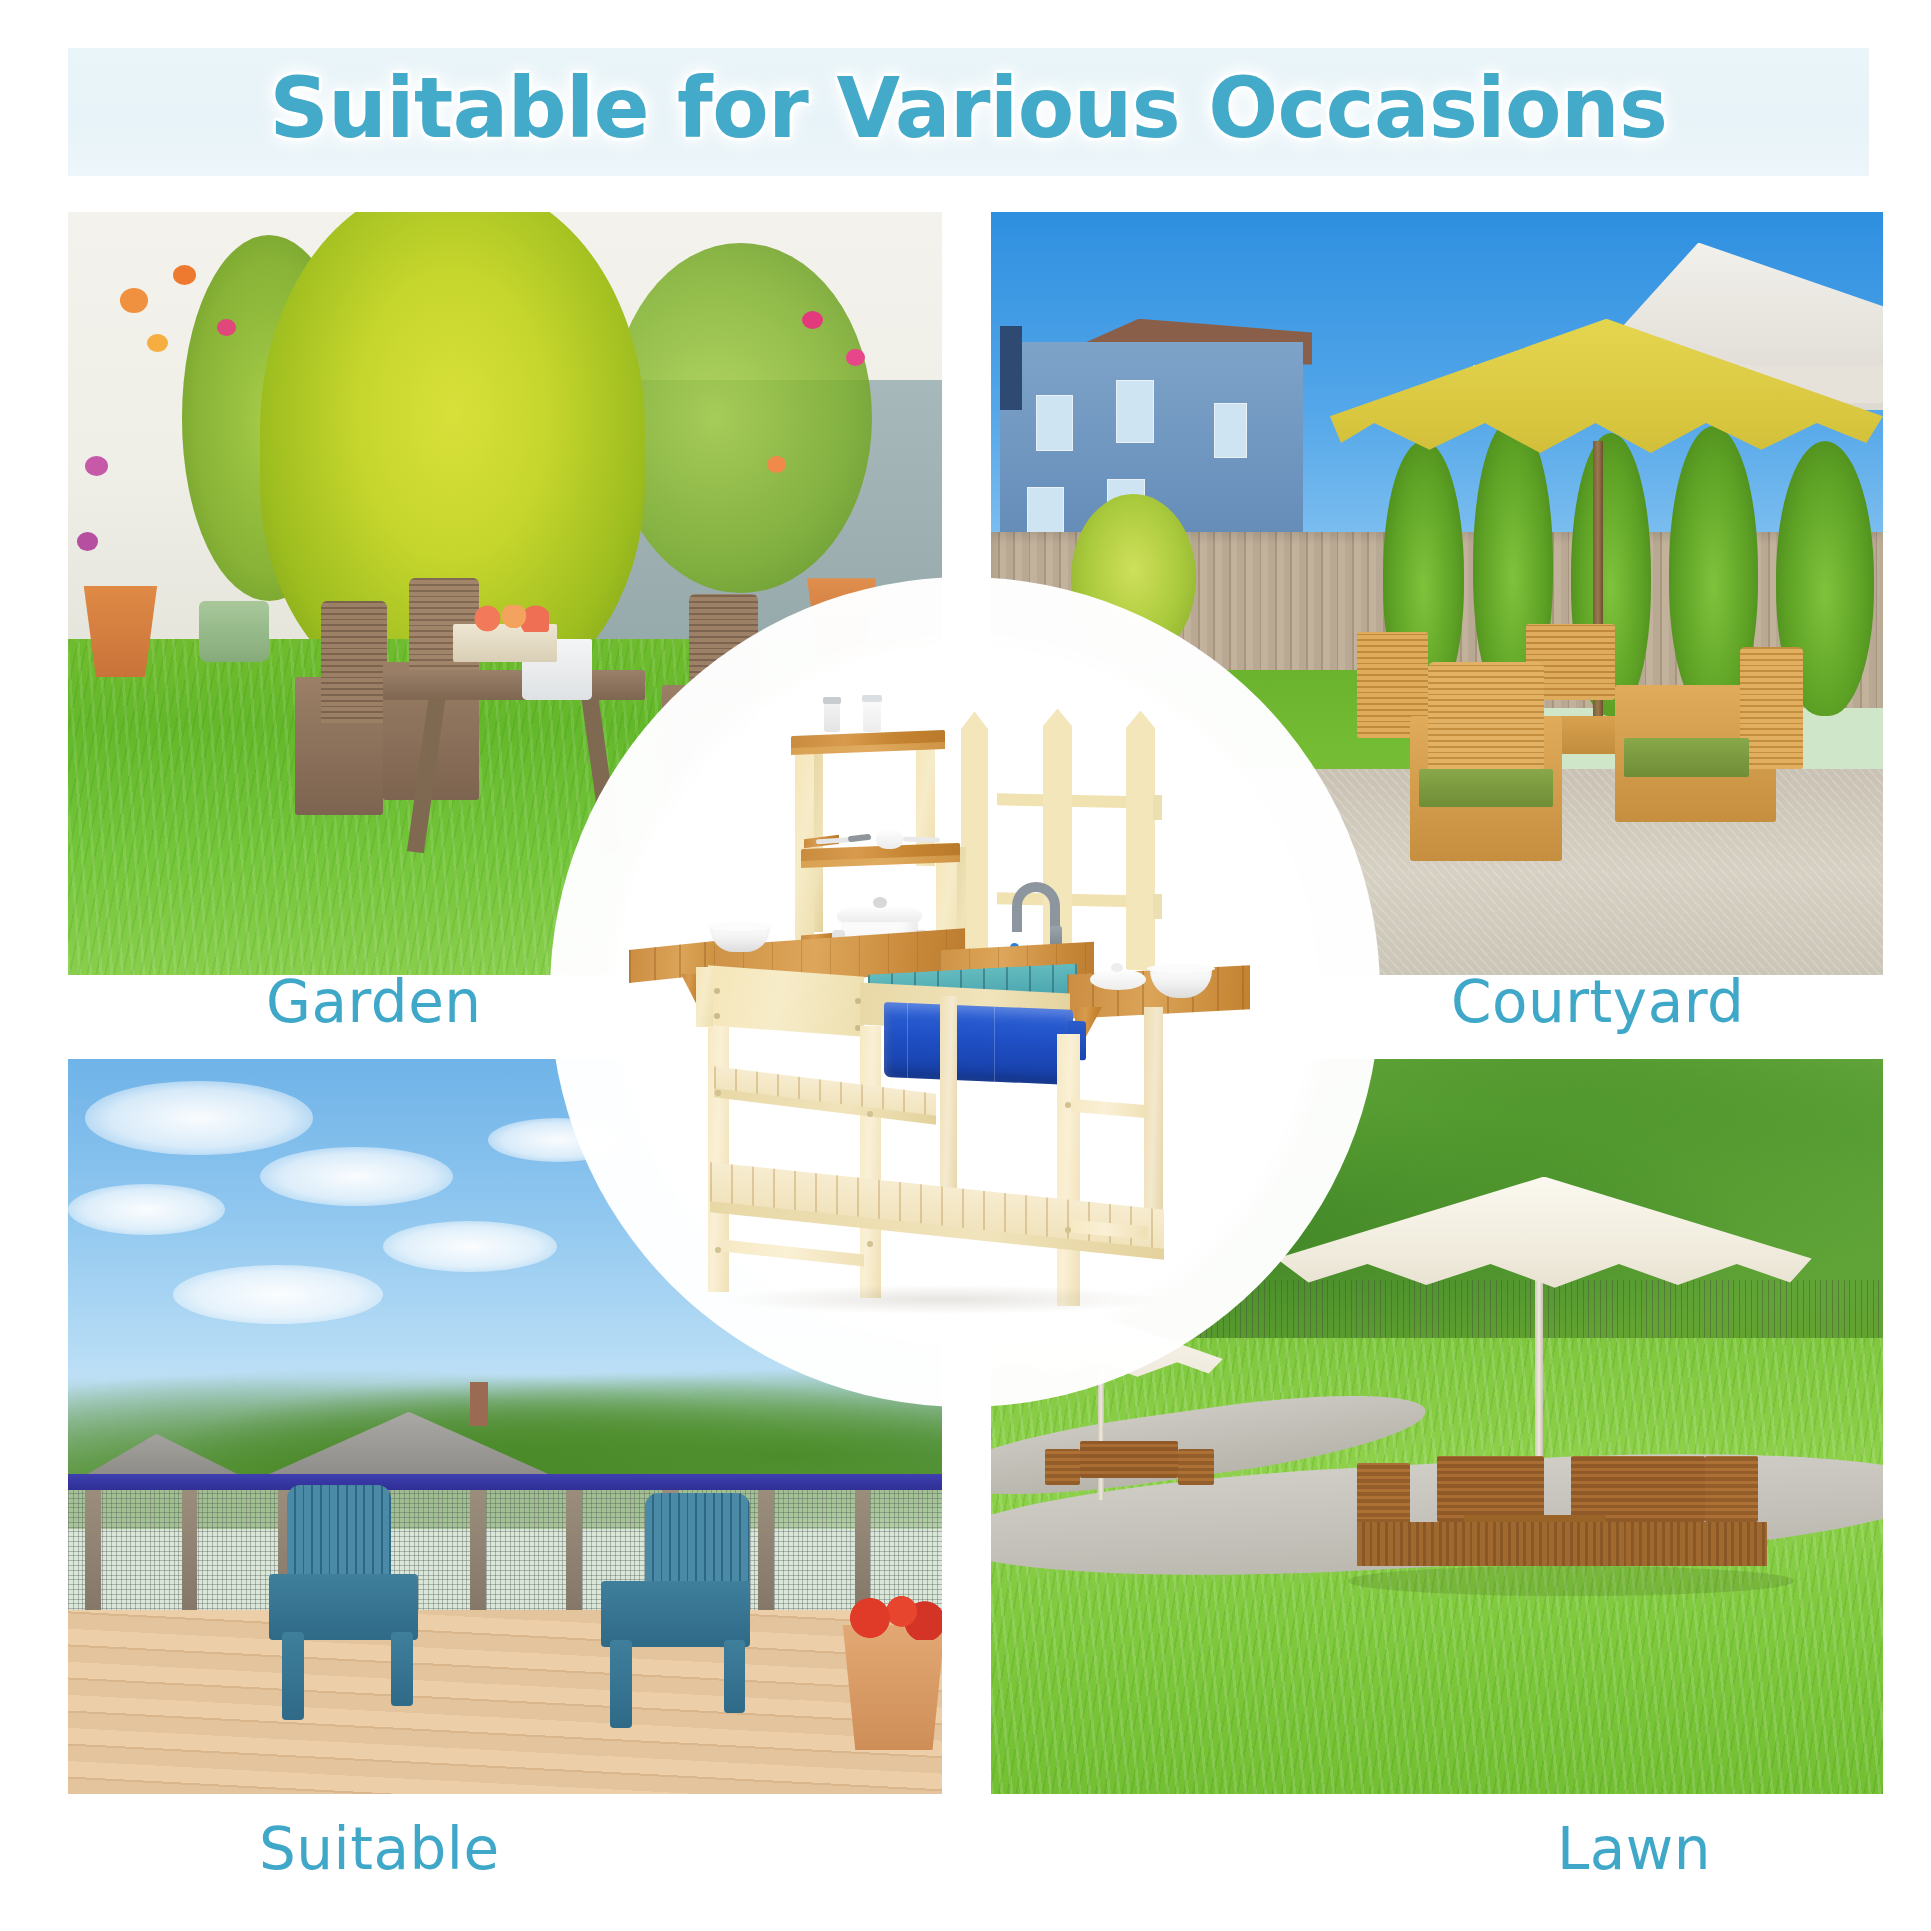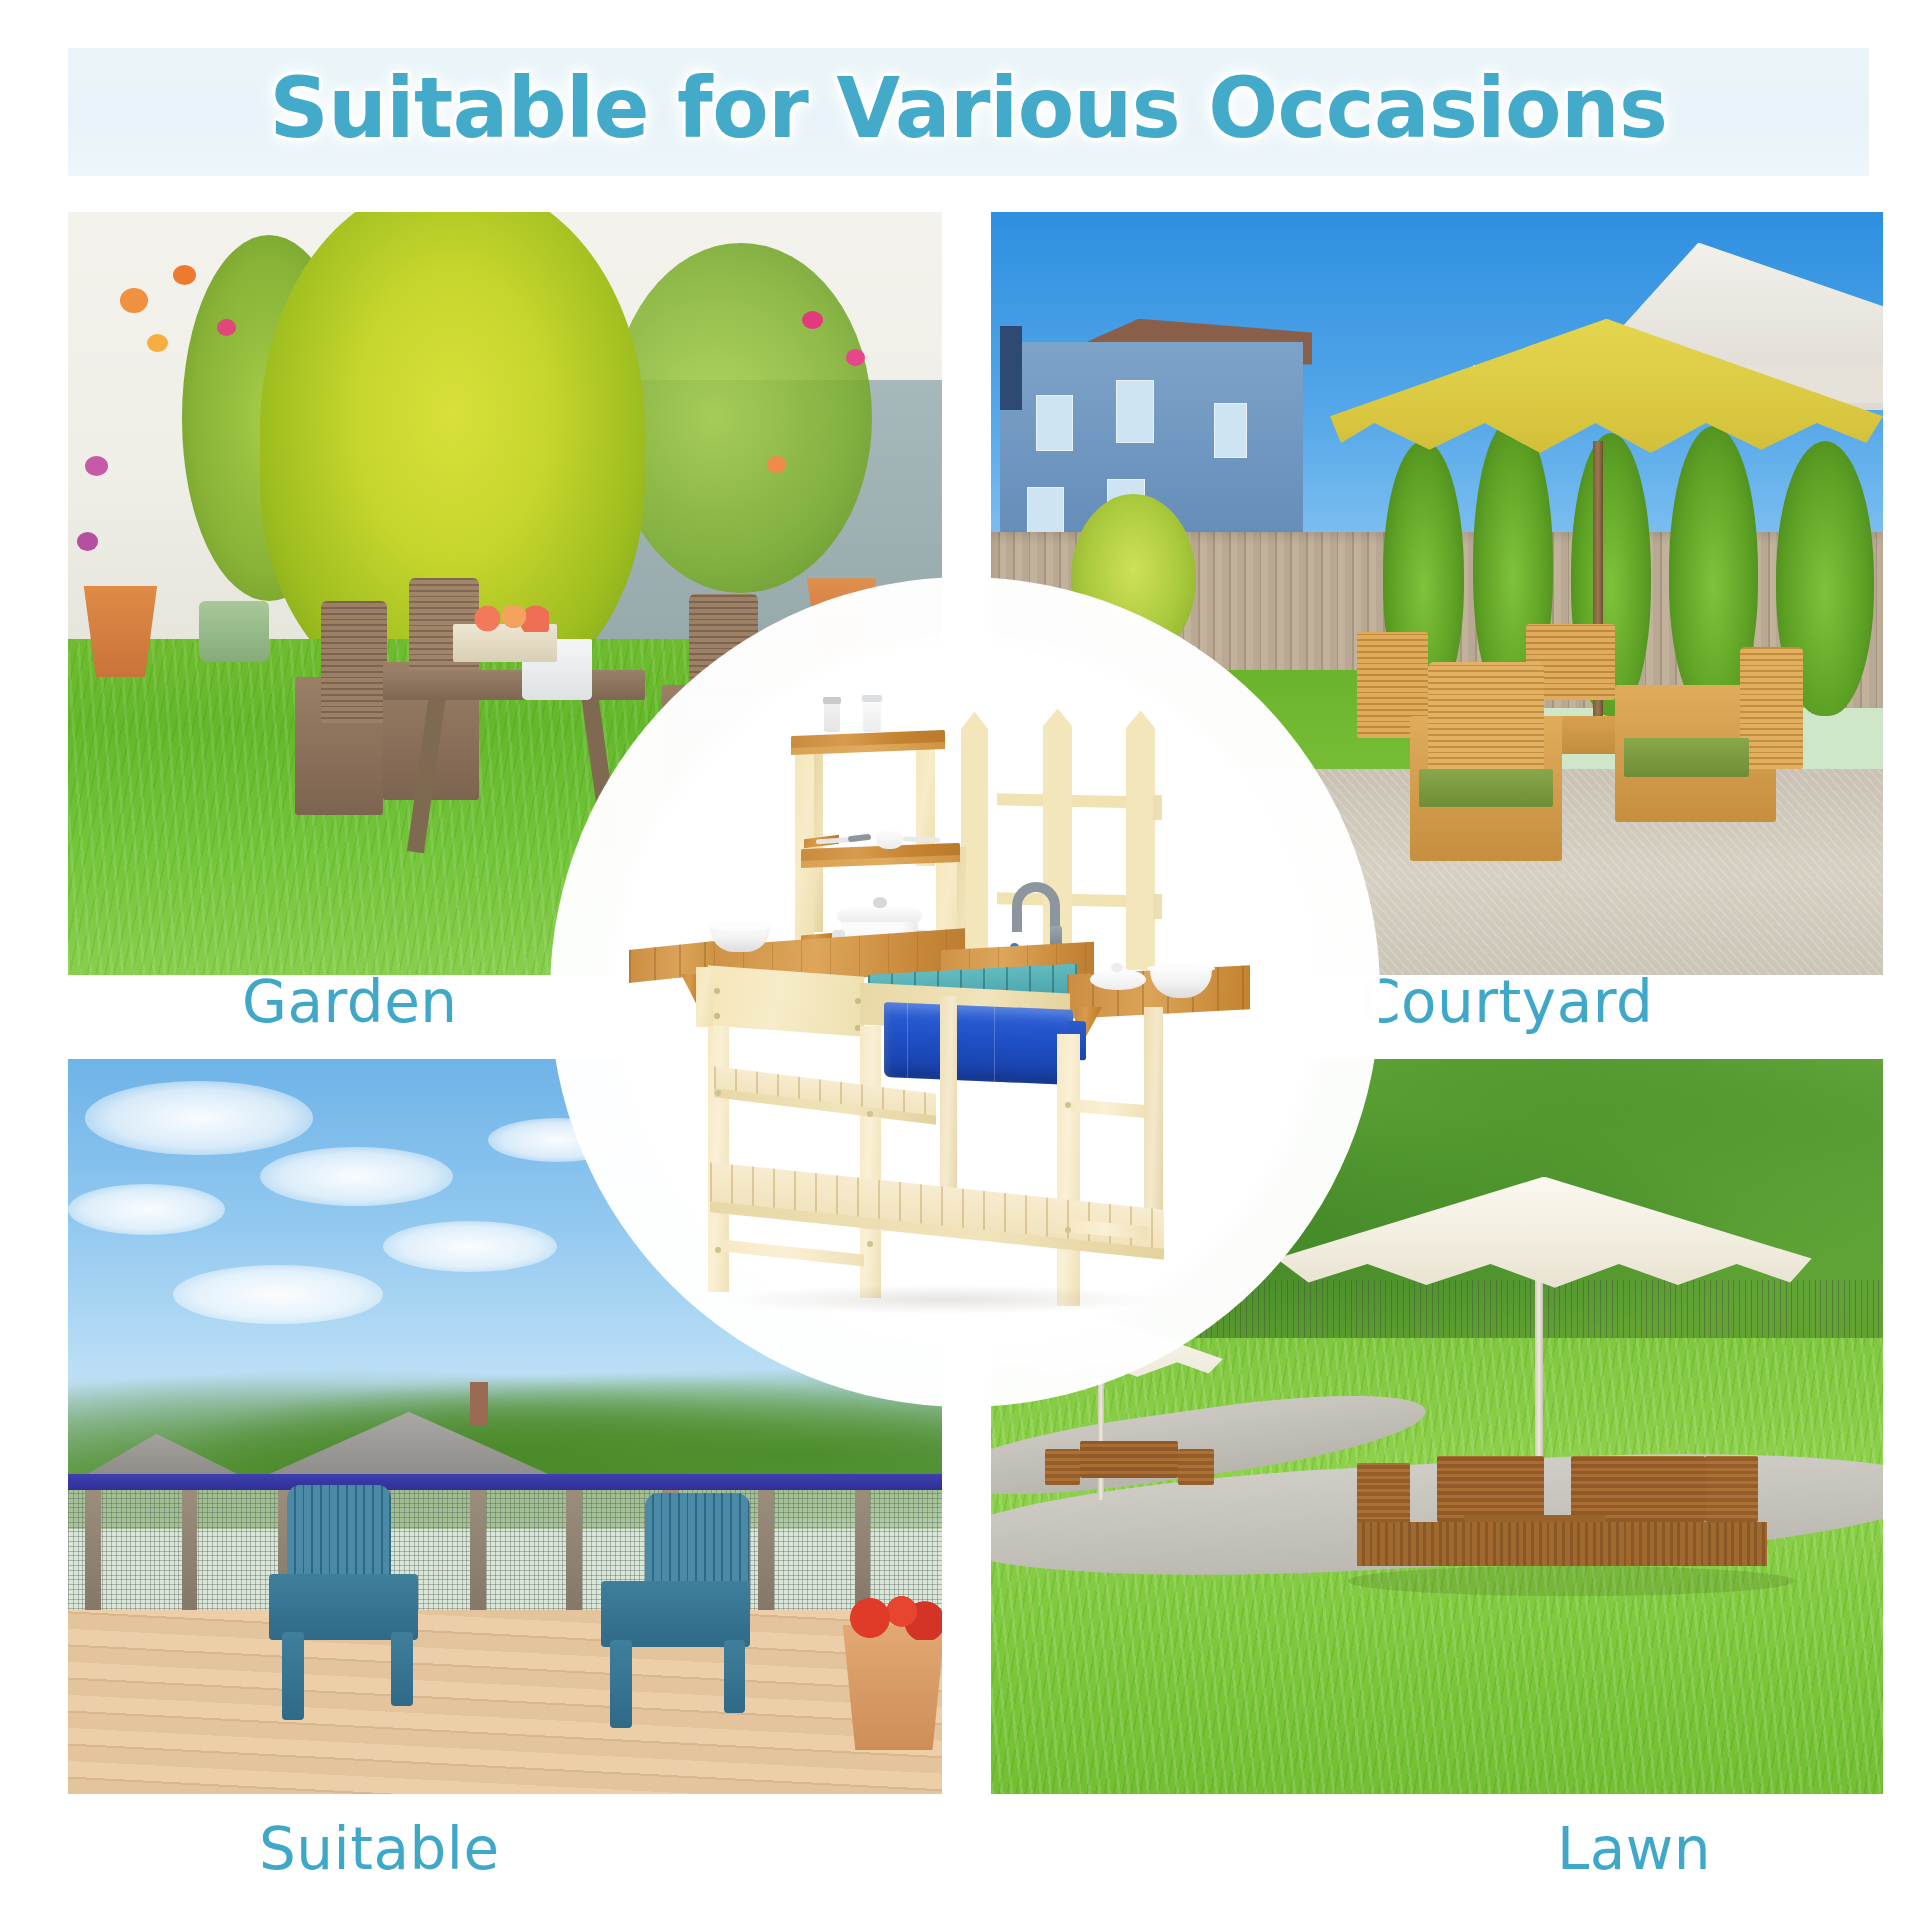--- a/index.html
+++ b/index.html
@@ -36,22 +36,22 @@
   .photo.bl{left:68px;top:1059px;width:874px;height:735px;}
   .photo.br{left:991px;top:1059px;width:892px;height:735px;}
   .photo .lyr{position:absolute;}
 
   
   .caption{
     position:absolute;font-size:58px;font-weight:400;color:#3fa8c9;
     font-family:"DejaVu Sans","Liberation Sans",sans-serif;
     letter-spacing:0.5px;white-space:nowrap;
   }
-  .cap-garden   {left:242px; top:968px;}
-  .cap-courtyard{left:1360px;top:968px;}
+  .cap-garden   {left:266px; top:968px;}
+  .cap-courtyard{left:1451px;top:968px;}
   .cap-balcony  {left:259px; top:1815px;}
   .cap-lawn     {left:1557px;top:1815px;}
 
   
   .halo{
     position:absolute;left:550px;top:577px;width:830px;height:830px;border-radius:50%;
     background:radial-gradient(circle at 50% 50%,
       rgba(255,255,255,0.98) 0%, rgba(255,255,255,0.98) 81%,
       rgba(255,255,255,0.62) 83.5%, rgba(255,255,255,0.40) 88%,
       rgba(255,255,255,0.16) 95%, rgba(255,255,255,0) 100%);

